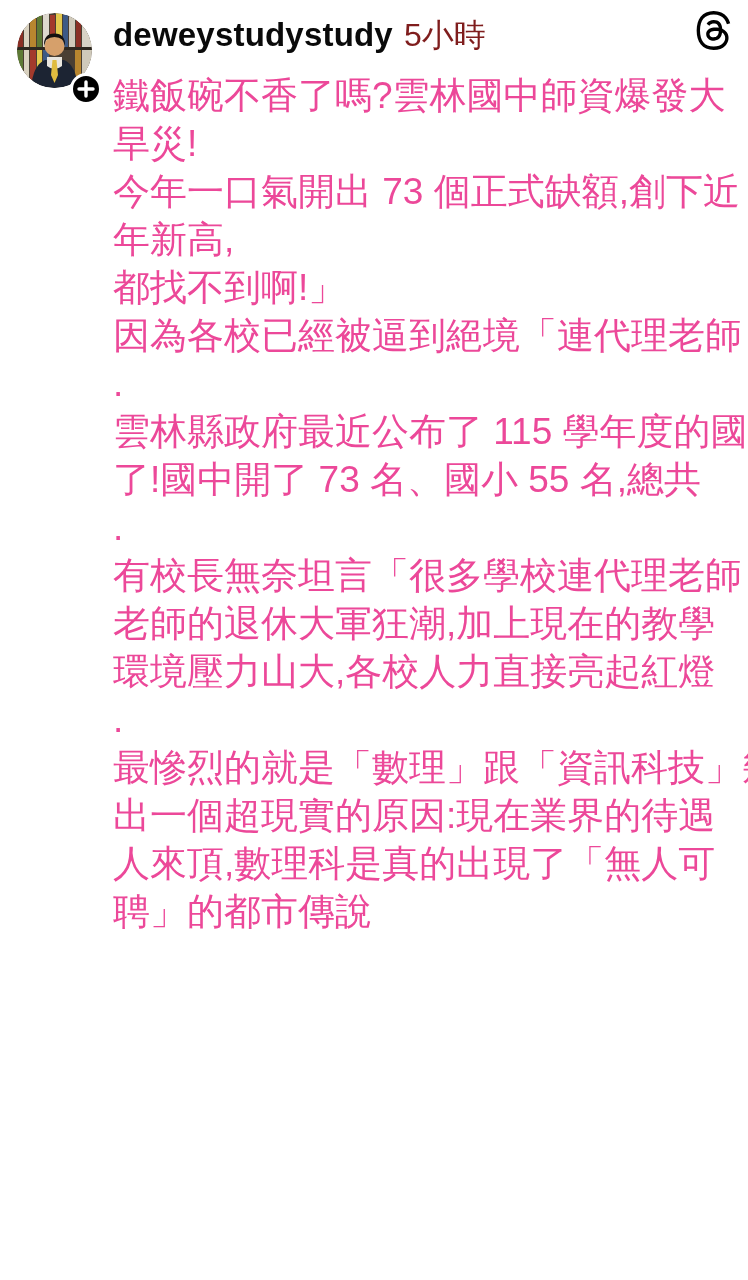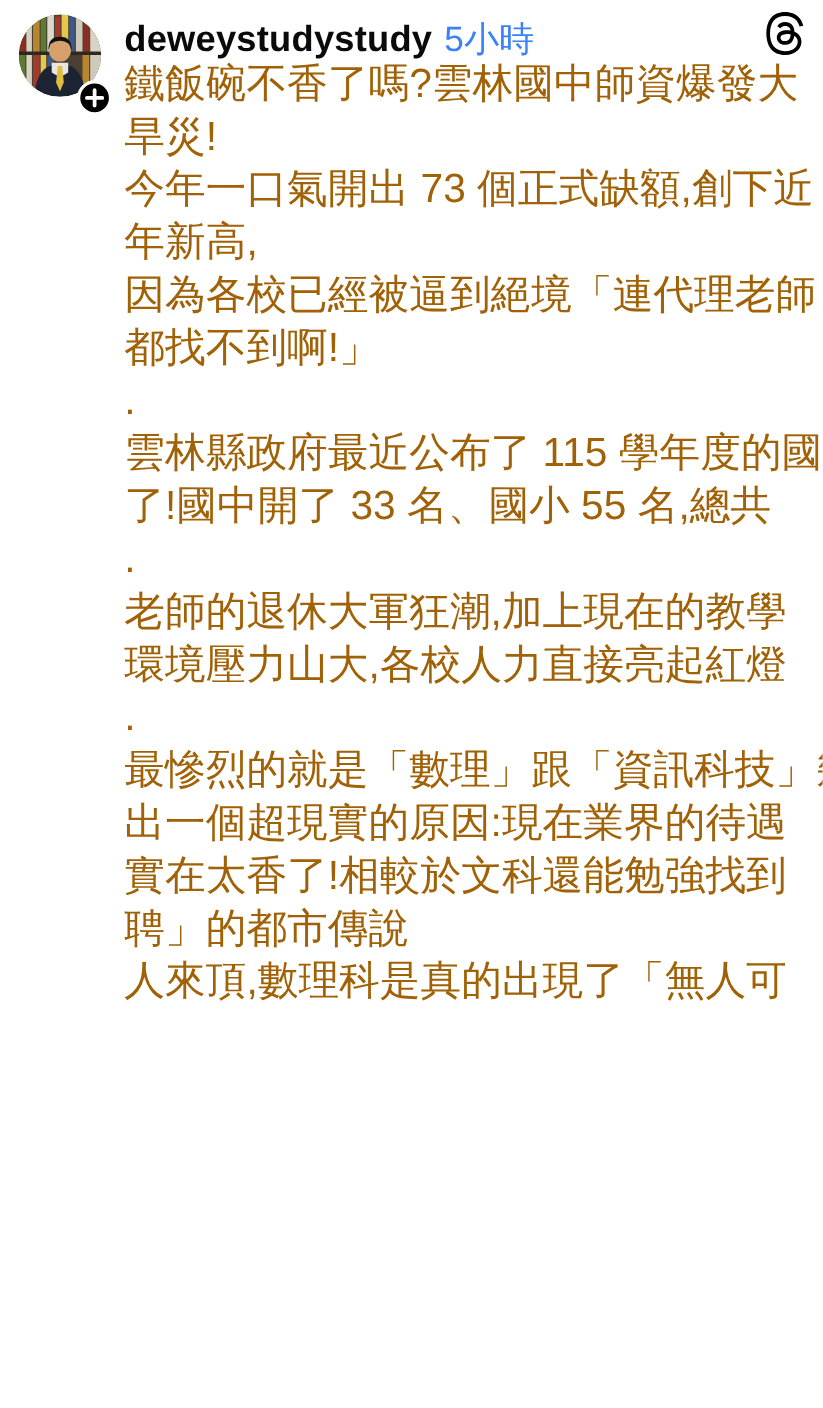--- a/index.html
+++ b/index.html
@@ -51,42 +51,42 @@
     font-size: 33px;
     font-weight: 700;
     color: #0a0a0a;
     letter-spacing: 0.2px;
     cursor: pointer;
   }
   .timestamp {
     margin-left: 11px;
     font-size: 32px;
     font-weight: 400;
-    color: #3b82f6;
+    color: #7f1d1d;
   }
 
   .brand-icon {
     position: absolute;
     right: 15px;
     top: 11px;
     width: 39px;
     height: 39px;
     cursor: pointer;
   }
   .brand-icon svg { display: block; width: 100%; height: 100%; }
 
   
   .post-text {
     position: absolute;
     left: 113px;
-    top: 52px;
+    top: 72px;
     width: 632px;
     font-size: 37px;
     line-height: 48px;
-    color: #a16207;
+    color: #ec4899;
   }
   .post-line {
     height: 48px;
     white-space: nowrap;
   }
 
   
   .floating-pill {
     position: absolute;
     left: 602px;
@@ -160,31 +160,31 @@
     <svg viewBox="0 0 192 192" fill="#000000">
       <path d="M141.537 88.9883C140.71 88.5919 139.87 88.2104 139.019 87.8451C137.537 60.5382 122.616 44.905 97.5619 44.745C97.4484 44.7443 97.3355 44.7443 97.222 44.7443C82.2364 44.7443 69.7731 51.1409 62.102 62.7807L75.881 72.2328C81.6116 63.5383 90.6052 61.6848 97.2286 61.6848C97.3051 61.6848 97.3819 61.6848 97.4576 61.6855C105.707 61.7381 111.932 64.1366 115.961 68.814C118.893 72.2193 120.854 76.925 121.825 82.8638C114.511 81.6207 106.601 81.2385 98.145 81.7233C74.3247 83.0954 59.0111 96.9879 60.0396 116.292C60.5615 126.084 65.4397 134.508 73.775 140.011C80.8224 144.663 89.899 146.938 99.3323 146.423C111.79 145.74 121.563 140.987 128.381 132.296C133.559 125.696 136.834 117.143 138.28 106.366C144.217 109.949 148.617 114.664 151.047 120.332C155.179 129.967 155.42 145.8 142.501 158.708C131.182 170.016 117.576 174.908 97.0135 175.059C74.2042 174.89 56.9538 167.575 45.7381 153.317C35.2355 139.966 29.8077 120.682 29.6052 96C29.8077 71.3178 35.2355 52.0336 45.7381 38.6827C56.9538 24.4249 74.2039 17.11 97.0132 16.9405C119.988 17.1113 137.539 24.4614 149.184 38.788C154.894 45.8136 159.199 54.6488 162.037 64.9503L178.184 60.6422C174.744 47.9622 169.331 37.0357 161.965 27.974C147.036 9.60668 125.202 0.195148 97.0695 0H96.9569C68.8816 0.19447 47.2921 9.6418 32.7883 28.0793C19.8819 44.4864 13.2244 67.3157 13.0007 95.9325L13 96L13.0007 96.0675C13.2244 124.684 19.8819 147.514 32.7883 163.921C47.2921 182.358 68.8816 191.806 96.9569 192H97.0695C122.03 191.827 139.624 185.292 154.118 170.811C173.081 151.866 172.51 128.119 166.26 113.541C161.776 103.087 153.227 94.5962 141.537 88.9883ZM98.4405 129.507C88.0005 130.095 77.1544 125.409 76.6196 115.372C76.2232 107.93 81.9158 99.626 99.0812 98.6368C101.047 98.5235 102.976 98.468 104.871 98.468C111.106 98.468 116.939 99.0737 122.242 100.233C120.264 124.935 108.662 128.946 98.4405 129.507Z"></path>
     </svg>
   </div>
 
   <div class="post-text">
     <div class="post-line">鐵飯碗不香了嗎?雲林國中師資爆發大</div>
     <div class="post-line">旱災!</div>
     <div class="post-line">今年一口氣開出 73 個正式缺額,創下近</div>
     <div class="post-line">年新高,</div>
+    <div class="post-line">都找不到啊!」</div>
     <div class="post-line">因為各校已經被逼到絕境「連代理老師</div>
-    <div class="post-line">都找不到啊!」</div>
     <div class="post-line">.</div>
     <div class="post-line">雲林縣政府最近公布了 115 學年度的國</div>
-    <div class="post-line">了!國中開了 33 名、國小 55 名,總共</div>
+    <div class="post-line">了!國中開了 73 名、國小 55 名,總共</div>
     <div class="post-line">.</div>
+    <div class="post-line">有校長無奈坦言「很多學校連代理老師</div>
     <div class="post-line">老師的退休大軍狂潮,加上現在的教學</div>
     <div class="post-line">環境壓力山大,各校人力直接亮起紅燈</div>
     <div class="post-line">.</div>
     <div class="post-line">最慘烈的就是「數理」跟「資訊科技」幾</div>
     <div class="post-line">出一個超現實的原因:現在業界的待遇</div>
-    <div class="post-line">實在太香了!相較於文科還能勉強找到</div>
+    <div class="post-line">人來頂,數理科是真的出現了「無人可</div>
     <div class="post-line">聘」的都市傳說</div>
-    <div class="post-line">人來頂,數理科是真的出現了「無人可</div>
   </div>
 
   <div class="floating-pill"></div>
 
 </div>
 
 </body></html>

